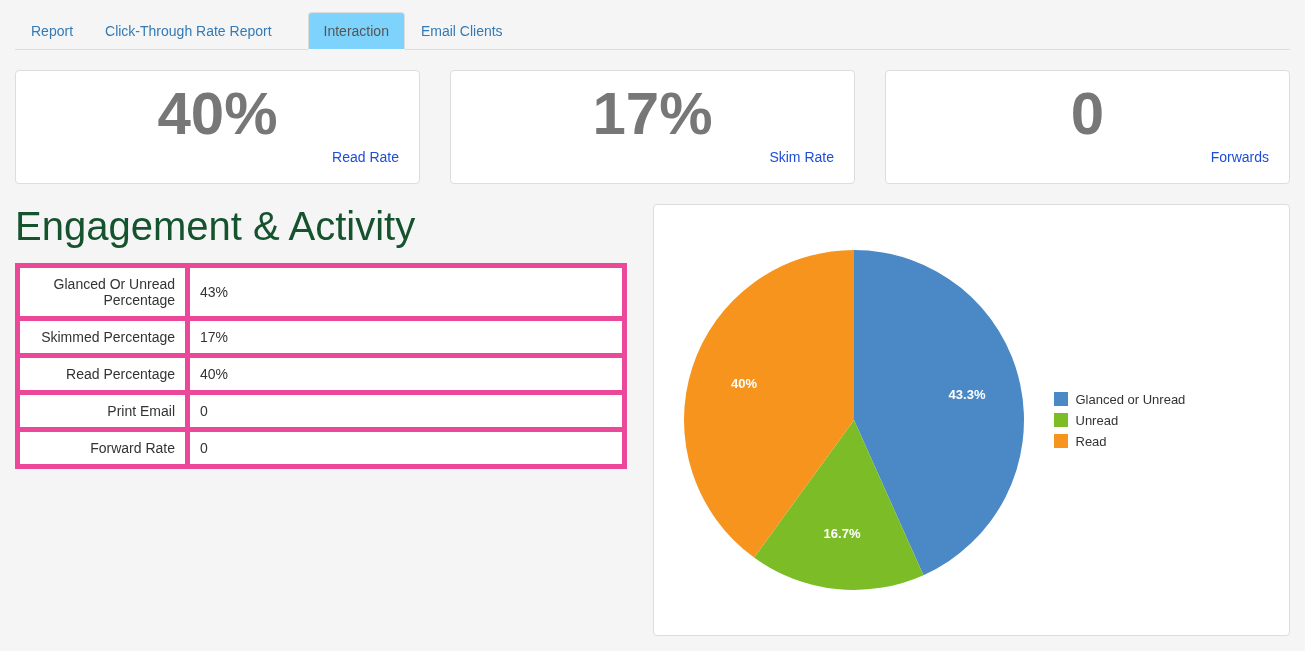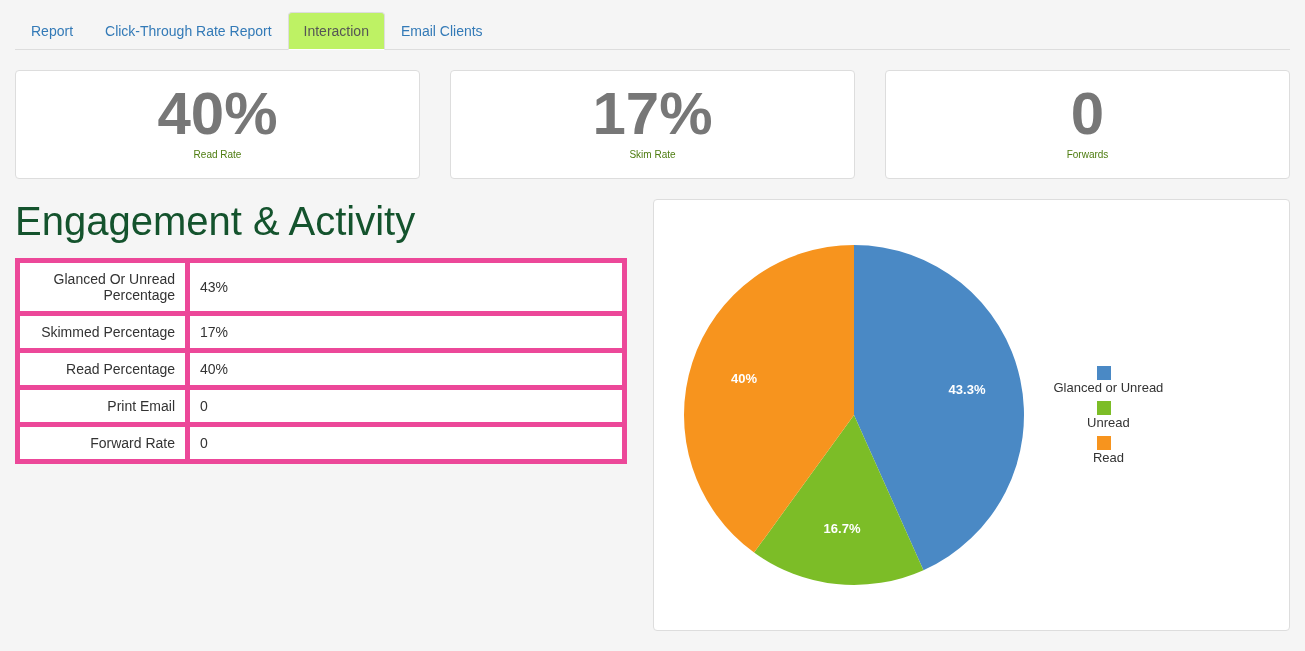--- a/index.html
+++ b/index.html
@@ -2,42 +2,42 @@
 <html><head>
 <meta charset="utf-8">
 <style>
   * { box-sizing: border-box; }
   html, body { margin:0; padding:0; font-family: "Helvetica Neue", Helvetica, Arial, sans-serif; background:#f5f5f5; color:#333; }
   .page { width:1305px; padding:12px 15px 20px; }
   
   .tabs { display:flex; align-items:flex-end; border-bottom:1px solid #ddd; margin:0 0 20px; list-style:none; padding:0; }
   .tabs li { margin-bottom:-1px; }
   .tabs a { display:block; padding:10px 15px; font-size:14px; color:#337ab7; text-decoration:none; border:1px solid transparent; border-radius:4px 4px 0 0; cursor:pointer; }
-  .tabs li.active a { color:#555; background:#bef264; border-color:#ddd #ddd #fff; cursor:default; }
+  .tabs li.active a { color:#555; background:#7dd3fc; border-color:#ddd #ddd #fff; cursor:default;margin-left:20px; }
   
   .stats-row { display:flex; gap:30px; margin-bottom:20px; }
   .stat-card { flex:1; background:#fff; border:1px solid #ddd; border-radius:4px; text-align:center; padding:10px 20px 18px; }
   .stat-value { font-size:60px; font-weight:700; color:#777; line-height:1.1; margin:0; }
-  .stat-label { font-size:10px; color:#4d7c0f; margin-top:2px; }
+  .stat-label { font-size:14px; color:#1d4ed8; margin-top:2px;text-align:right; }
   
   .section-title { font-size:40px; font-weight:400; color:#14532d; margin:0 0 14px; }
   
   .engagement-row { display:flex; align-items:flex-start; }
   .left-col { flex:0 0 48%; }
   .right-col { flex:0 0 50%; margin-left:2%; }
   
   table.kv { width:100%; border-collapse:collapse; background:#fff; }
   table.kv td { border:5px solid #ec4899; padding:8px 10px; font-size:14px; color:#333; }
   table.kv td.k { width:170px; text-align:right; color:#333; }
   
   .chart-panel { background:#fff; border:1px solid #ddd; border-radius:4px; padding:20px; display:flex; align-items:center; justify-content:flex-start; }
   .chart-wrap { display:flex; align-items:center; gap:20px; }
   svg.pie { display:block; }
   .legend { font-size:13px; color:#333; }
-  .legend-item { display:flex; align-items:center; margin:6px 0;flex-direction:column; }
+  .legend-item { display:flex; align-items:center; margin:6px 0; }
   .legend-swatch { width:14px; height:14px; margin-right:8px; }
   .pie-label { font-size:13px; font-weight:700; fill:#fff; }
 </style>
 </head>
 <body>
 
 <div class="page">
 
   <ul class="tabs">
     <li>

